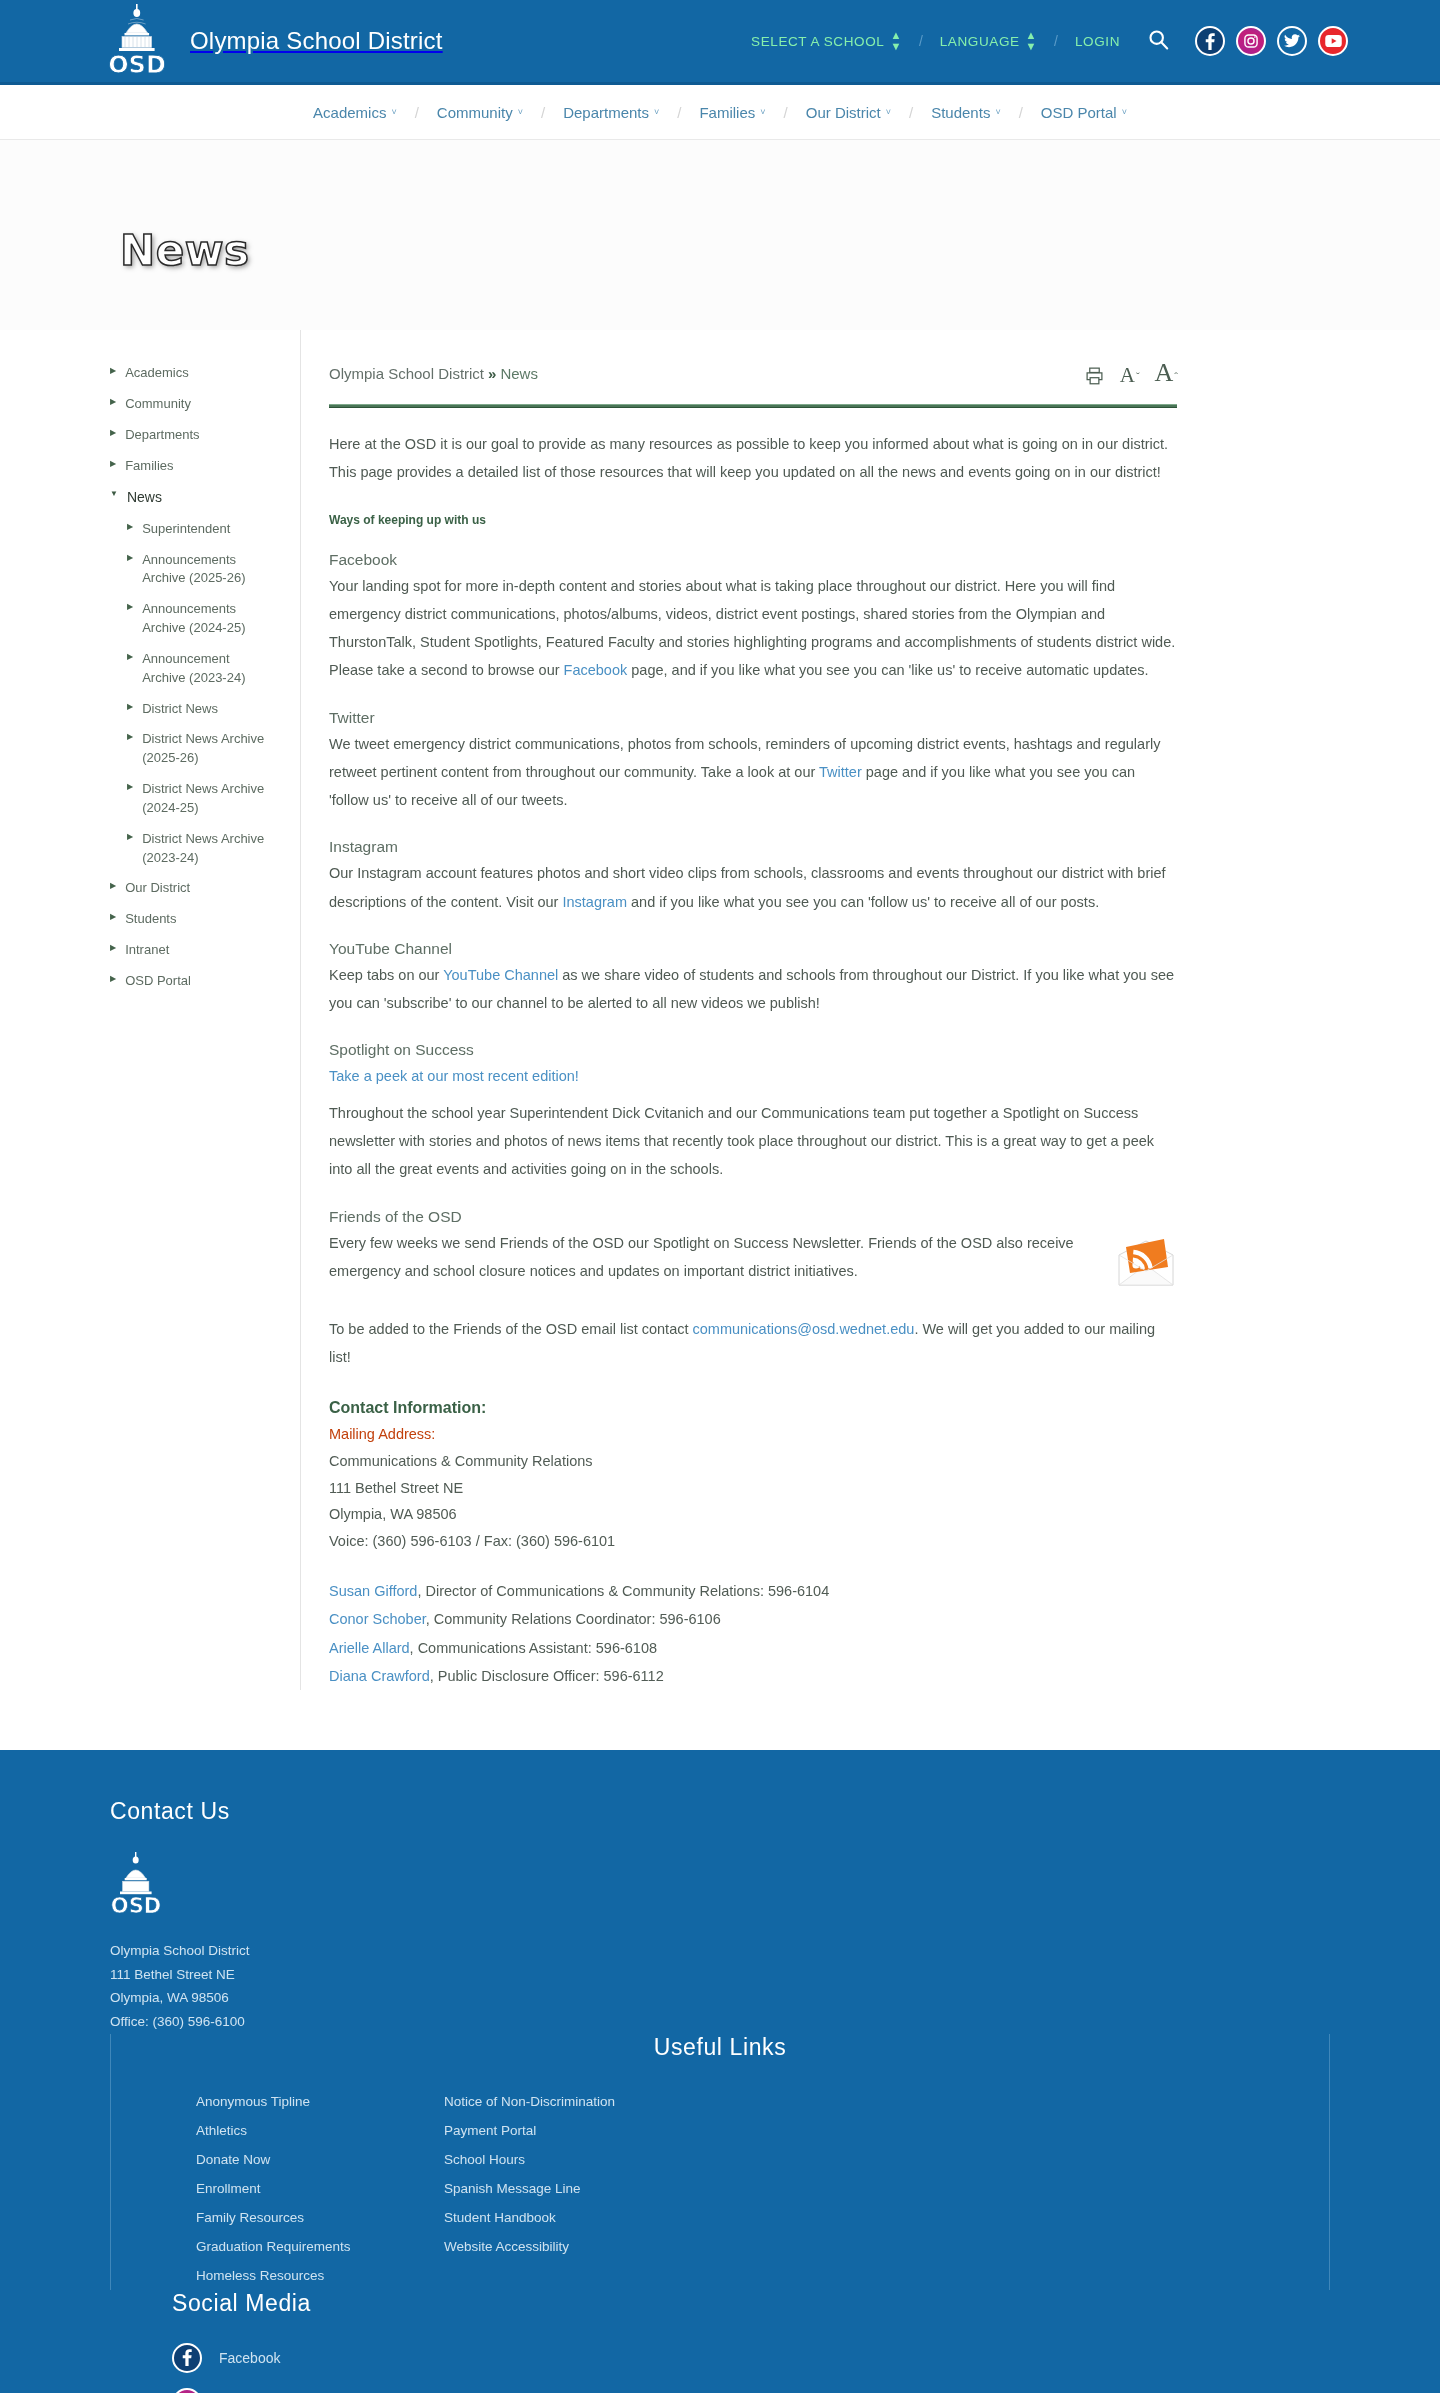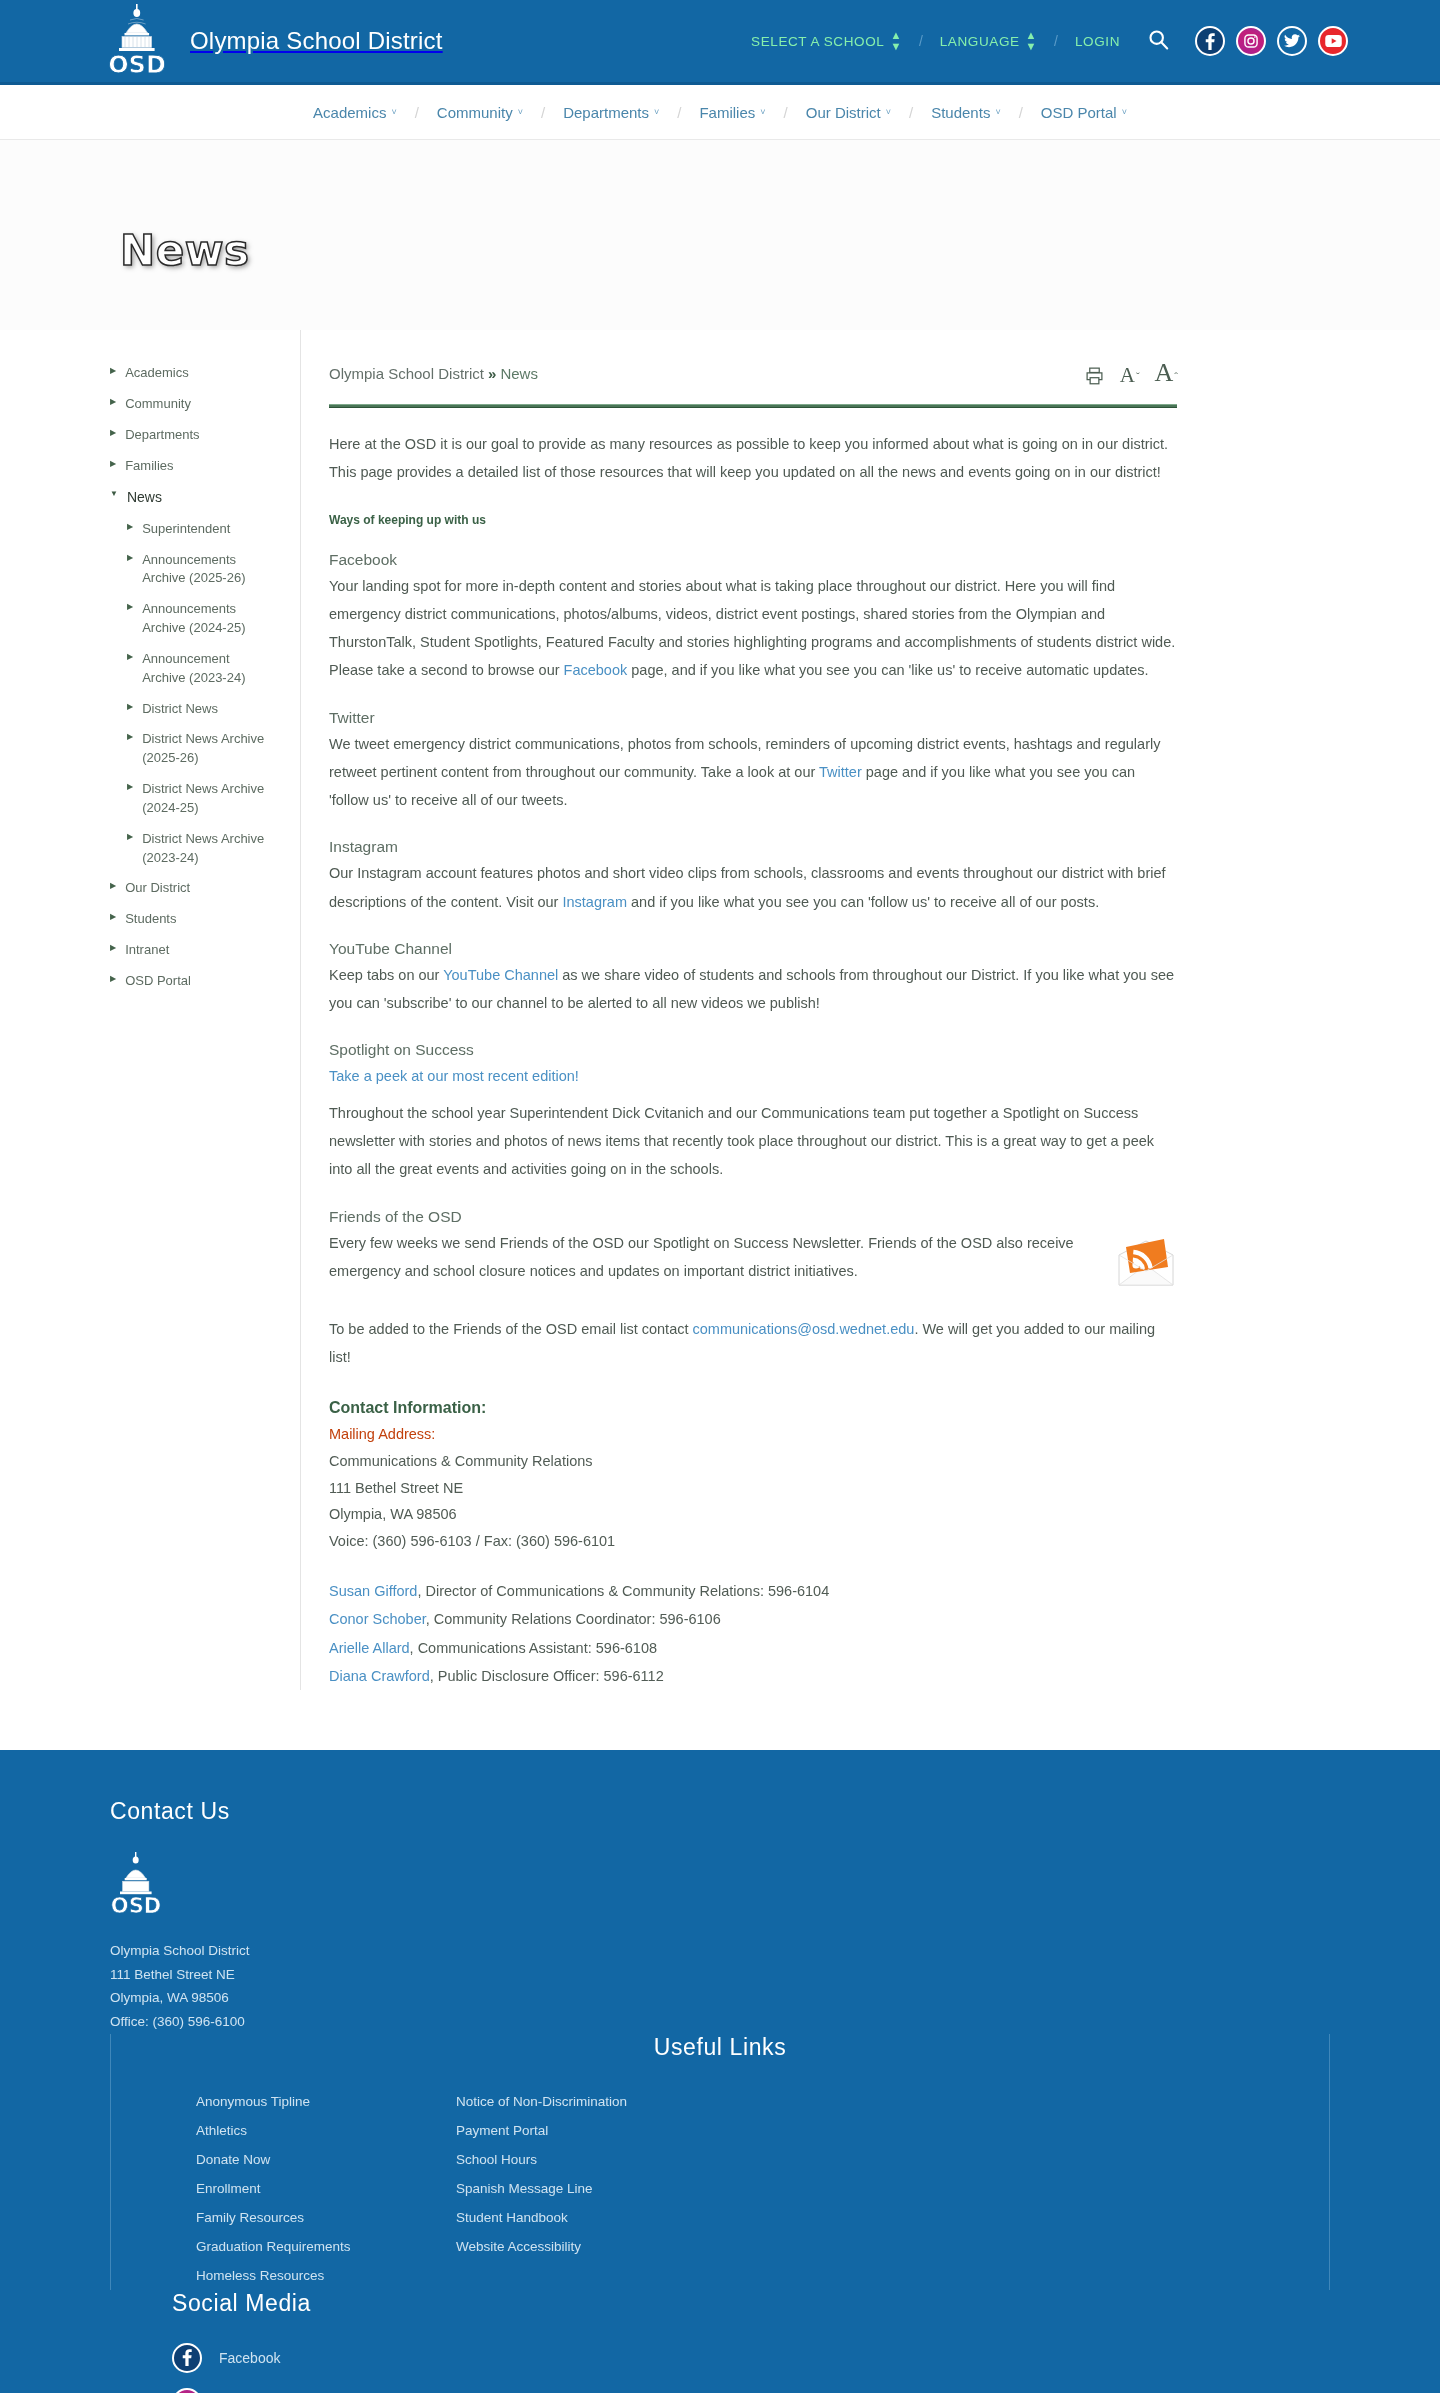--- a/index.html
+++ b/index.html
@@ -267,21 +267,21 @@
     margin-bottom: 26px;
   }
   .foot-col-1 .foot-h, .foot-col-3 .foot-h { text-align: left; }
   .foot-col-2 .foot-h { text-align: center; }
   .foot-logo { width: 52px; height: 68px; margin-bottom: 20px; display:block; }
   .foot-addr {
     color: #cfe3f1;
     font-size: 13.5px;
     line-height: 1.75;
   }
-  .links-cols { display: flex; gap: 12px; padding-left: 45px; }
+  .links-cols { display: flex; gap: 0; padding-left: 45px; }
   .links-col { width: 248px; }
   .foot-link {
     display: block;
     color: #cfe3f1;
     font-size: 13.5px;
     text-decoration: none;
     line-height: 2.15;
   }
   .soc-foot-row {
     display: flex;

